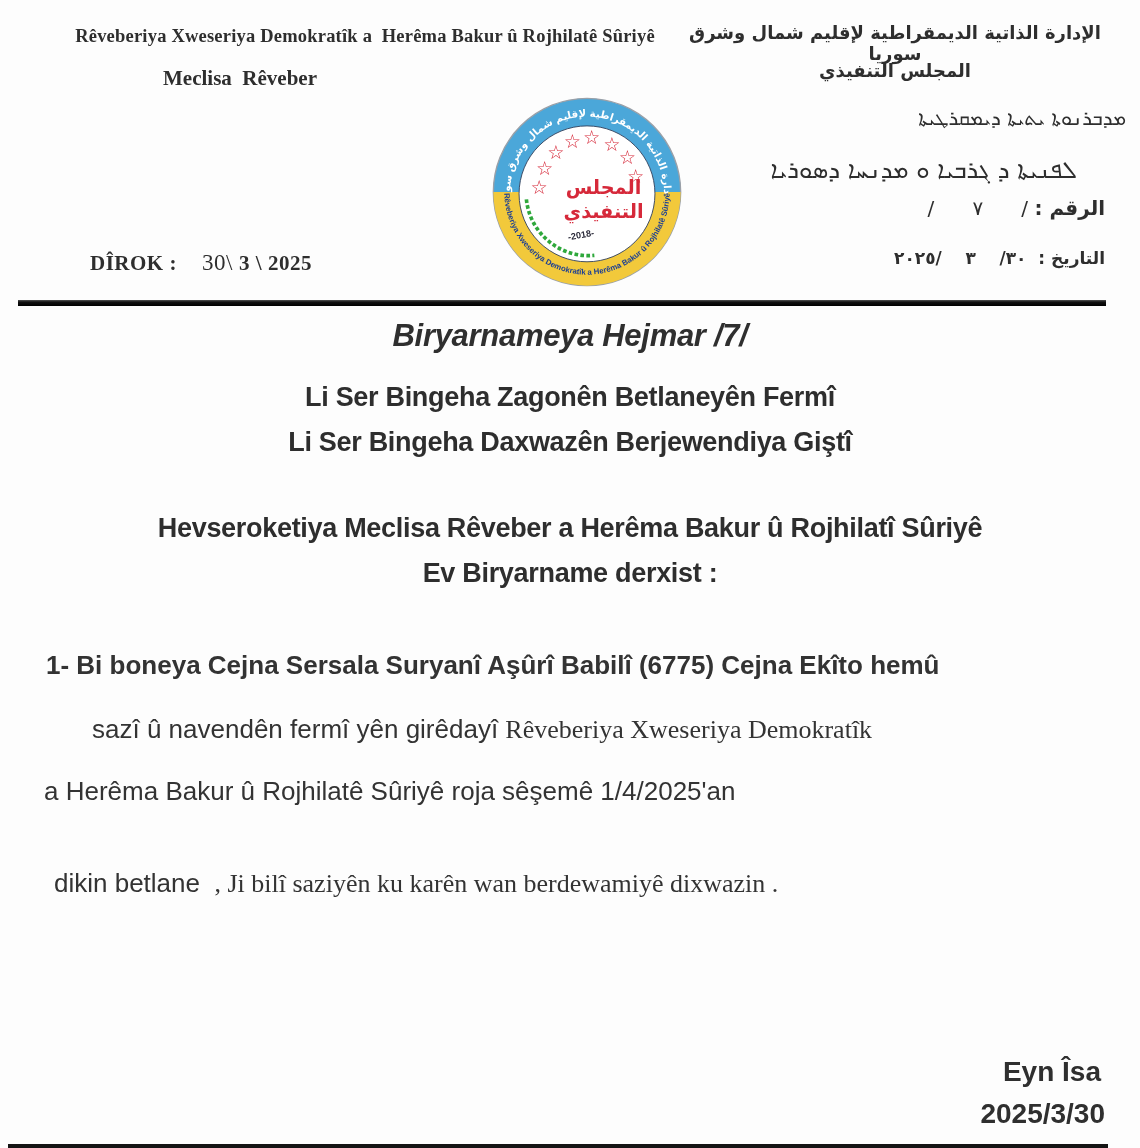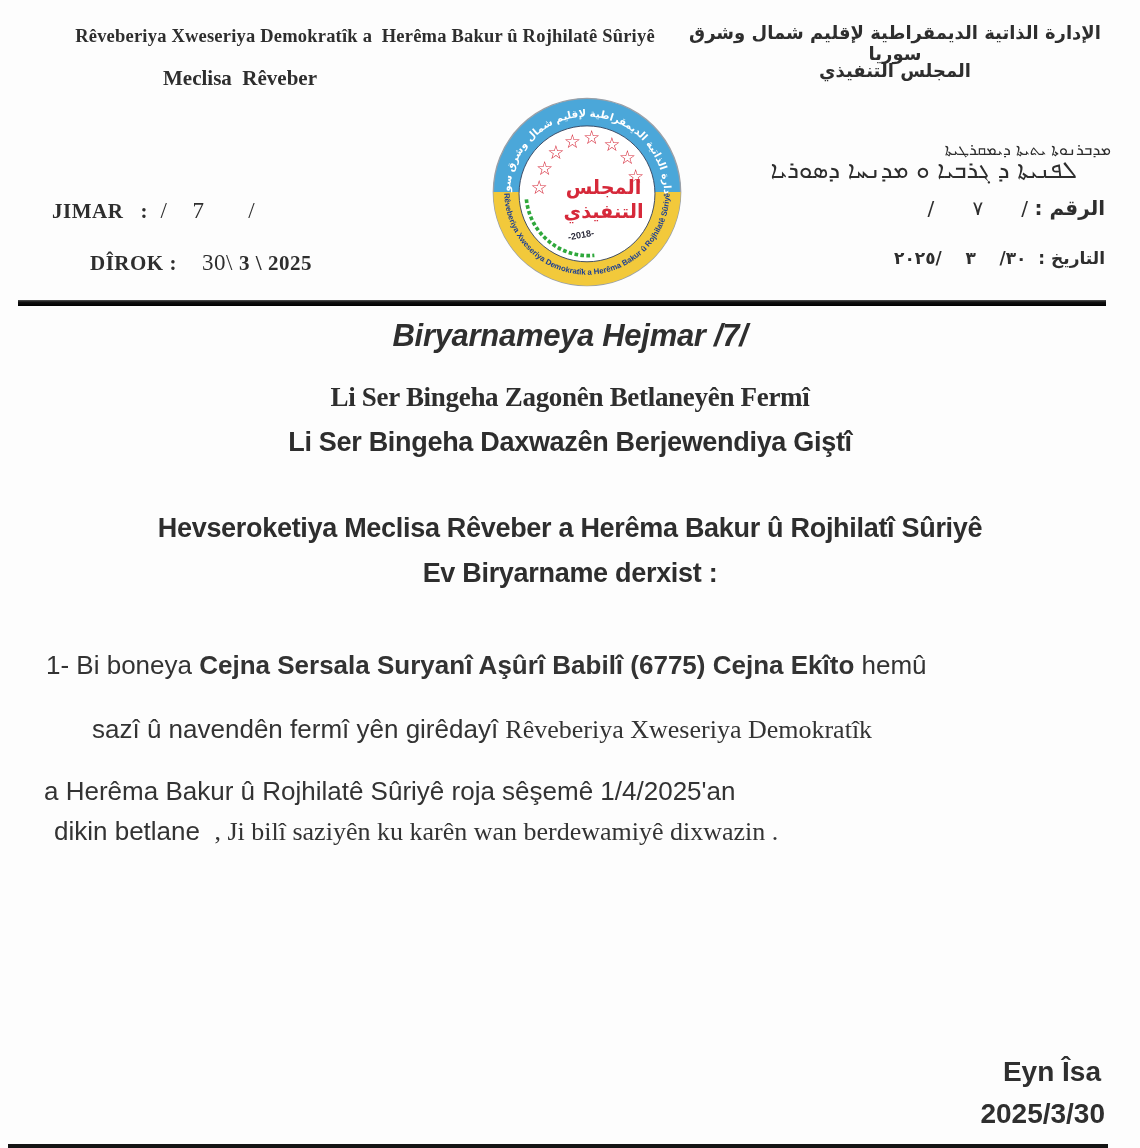--- a/index.html
+++ b/index.html
@@ -11,40 +11,40 @@
   .abs{position:absolute;}
   .pre{white-space:pre;}
   .serif{font-family:"Liberation Serif", serif;}
   .sans{font-family:"Liberation Sans", sans-serif;}
   .arabic{font-family:"DejaVu Sans", sans-serif;direction:rtl;}
   .syriac{font-family:"DejaVu Sans", sans-serif;direction:rtl;}
   .hdr-ku-org{left:60px;top:26px;width:610px;text-align:center;font-size:18.5px;font-weight:bold;letter-spacing:.2px;}
   .hdr-ku-council{left:120px;top:66px;width:240px;text-align:center;font-size:21px;font-weight:bold;}
   .hdr-ar-org{left:670px;top:22px;width:450px;text-align:center;font-size:18px;font-weight:bold;}
   .hdr-ar-council{left:770px;top:60px;width:250px;text-align:center;font-size:18px;font-weight:bold;}
-  .syr1{right:52px;top:106px;font-size:16px;margin-top:34px;}
+  .syr1{right:37px;top:106px;font-size:20px;}
   .syr2{right:86px;top:156px;font-size:24px;}
   .ref-row{font-size:21px;font-weight:bold;letter-spacing:.5px;}
   .jimar{left:52px;top:198px;}
   .dirok{left:58px;top:250px;margin-left:32px;}
   .dirok .val{font-weight:normal;}
   .dirok .val b{font-weight:bold;}
   .raqam{right:58px;top:196px;font-size:20px;font-weight:bold;}
   .tarikh{right:58px;top:248px;font-size:17px;font-weight:bold;}
   .divider{left:18px;top:300px;width:1088px;height:6px;background:linear-gradient(#555 0%,#111 35%,#000 100%);}
   .title{left:0;top:318px;width:1140px;text-align:center;font-size:31px;font-weight:bold;color:#2f2f2f;letter-spacing:-.3px;font-style:italic;}
-  .sub1{left:0;top:382px;width:1140px;text-align:center;font-size:27px;font-weight:bold;letter-spacing:-.3px;font-family:Liberation Serif, serif;}
+  .sub1{left:0;top:382px;width:1140px;text-align:center;font-size:27px;font-weight:bold;letter-spacing:-.3px;}
   .sub2{left:0;top:427px;width:1140px;text-align:center;font-size:27px;font-weight:bold;letter-spacing:-.3px;}
   .iss1{left:0;top:513px;width:1140px;text-align:center;font-size:27px;font-weight:bold;letter-spacing:-.3px;}
   .iss2{left:0;top:558px;width:1140px;text-align:center;font-size:27px;font-weight:bold;letter-spacing:-.3px;}
   .body-line{font-size:26px;color:#333;}
-  .bl1{left:46px;top:650px;width:1050px;}
+  .bl1{left:46px;top:650px;width:1050px;font-weight:bold;}
   .bl2{left:92px;top:714px;width:1010px;}
   .bl3{left:44px;top:776px;width:1050px;}
-  .bl4{left:54px;top:816px;width:1050px;}
+  .bl4{left:54px;top:868px;width:1050px;}
   .bl5{left:42px;top:896px;width:1050px;font-family:"Liberation Serif",serif;}
   .sig-name{right:62px;top:1056px;font-size:28px;font-weight:bold;font-family:"Liberation Sans",sans-serif;color:#2f2f2f;}
   .sig-date{right:58px;top:1098px;font-size:28px;font-weight:bold;font-family:"Liberation Sans",sans-serif;color:#2f2f2f;}
   .bottom-line{position:absolute;left:8px;bottom:0;width:1100px;height:4px;background:#141414;}
   .logo-wrap{left:486px;top:90px;width:202px;height:204px;}
 </style>
 </head>
 <body>
 
 <div class="page">
@@ -89,23 +89,20 @@
       </g>
 
       <text x="128" y="112" fill="#D6293A" font-size="21" font-weight="bold" text-anchor="middle" font-family="DejaVu Sans, sans-serif">المجلس</text>
       <text x="128" y="138" fill="#D6293A" font-size="21" font-weight="bold" text-anchor="middle" font-family="DejaVu Sans, sans-serif">التنفيذي</text>
 
       <path d="M 44,118 A 68,68 0 0 0 118,179" fill="none" stroke="#2FA83C" stroke-width="4" stroke-dasharray="4 2.5"></path>
       <text x="104" y="160" fill="#2b2b3a" font-size="10" font-weight="bold" text-anchor="middle" transform="rotate(-10 104 160)" font-family="Liberation Sans, sans-serif">-2018-</text>
     </svg>
   </div>
 
-  <div class="abs jimar ref-row serif">
-    <span class="pre">JIMAR   :</span><span class="pre" style="font-weight:normal;font-size:23px;">  /    7       /</span>
-  </div>
   <div class="abs dirok ref-row serif">
     <span class="pre">DÎROK :</span><span class="pre val"><span class="pre" style="font-weight:normal;font-size:23px;">    30\ </span><b class="pre">3 \ 2025</b></span>
   </div>
 
   <div class="abs raqam arabic">
     <span class="pre">الرقم :</span><span class="pre" style="font-weight:normal;"> /      ٧      / </span>
   </div>
   <div class="abs tarikh arabic">
     <span class="pre">التاريخ :</span><span class="pre">  ٣٠/    ٣    /٢٠٢٥</span>
   </div>

